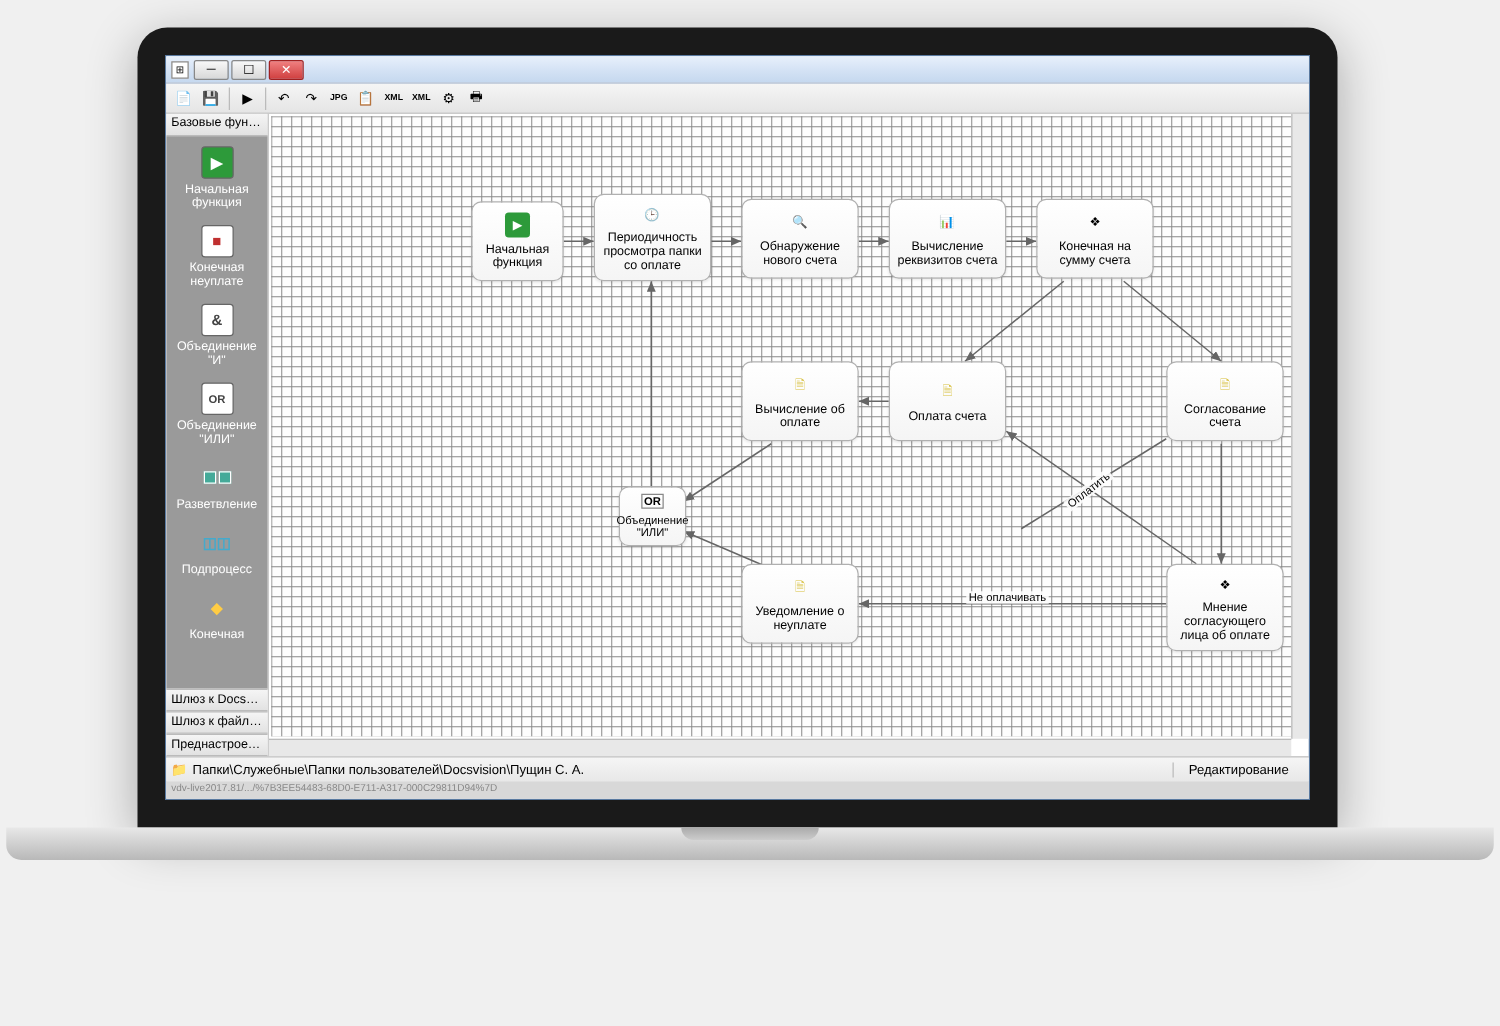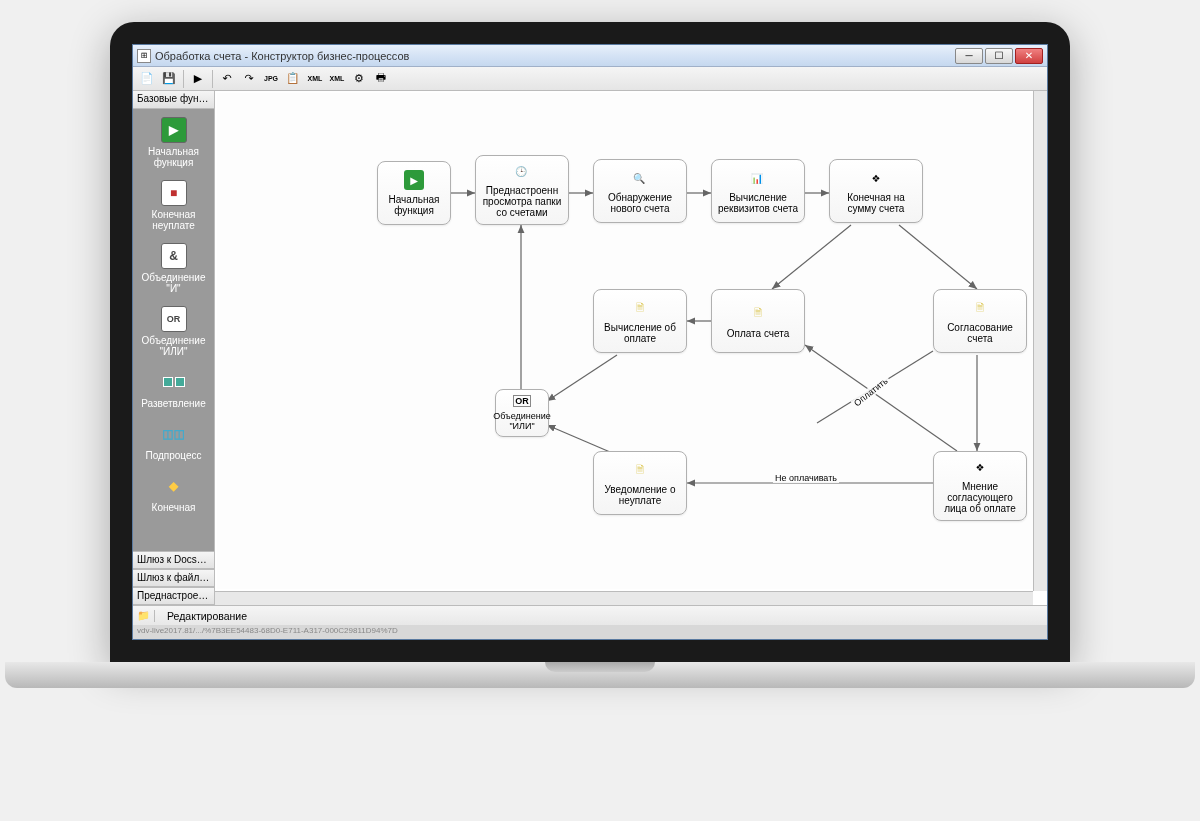--- a/index.html
+++ b/index.html
@@ -225,21 +225,20 @@
 }
 </style>
 </head>
 <body>
 
 <div class="laptop-frame">
   <div class="app-window">
 
     <div class="titlebar">
       <div class="titlebar-icon">⊞</div>
-      <div class="titlebar-title">Обработка счета - Конструктор бизнес-процессов</div>
       <div class="win-buttons">
         <div class="win-btn">─</div>
         <div class="win-btn">☐</div>
         <div class="win-btn close">✕</div>
       </div>
     </div>
 
     <div class="toolbar">
       <div class="tb-btn">📄</div>
       <div class="tb-btn">💾</div>
@@ -334,21 +333,21 @@
 
             <line x1="304" y1="296" x2="304" y2="132" stroke="#666" stroke-width="1.2" marker-end="url(#ah)"></line>
           </svg>
 
           <div class="node" style="left:160px;top:68px;width:74px;height:64px;">
             <div class="node-icon" style="background:#2d9a3a;color:#fff;border-radius:3px;">▶</div>
             <div>Начальная функция</div>
           </div>
           <div class="node" style="left:258px;top:62px;width:94px;height:70px;">
             <div class="node-icon">🕒</div>
-            <div>Преднастроенн просмотра папки со счетами</div>
+            <div>Периодичность просмотра папки со оплате</div>
           </div>
           <div class="node" style="left:376px;top:66px;width:94px;height:64px;">
             <div class="node-icon">🔍</div>
             <div>Обнаружение нового счета</div>
           </div>
           <div class="node" style="left:494px;top:66px;width:94px;height:64px;">
             <div class="node-icon">📊</div>
             <div>Вычисление реквизитов счета</div>
           </div>
           <div class="node" style="left:612px;top:66px;width:94px;height:64px;">
@@ -386,20 +385,21 @@
           <div class="arrow-label" style="left:556px;top:380px;">Не оплачивать</div>
 
         </div>
         <div class="vscroll"></div>
         <div class="hscroll"></div>
       </div>
     </div>
 
     <div class="statusbar">
       <span class="sb-folder">📁</span>
+      <span class="status-path">Папки\Служебные\Папки пользователей\Docsvision\Пущин С. А.</span>
       <span class="status-mode">Редактирование</span>
     </div>
     <div class="url-bar">vdv-live2017.81/.../%7B3EE54483-68D0-E711-A317-000C29811D94%7D</div>
 
   </div>
 </div>
 <div class="laptop-base"></div>
 <div class="laptop-notch"></div>
 
 </body></html>

